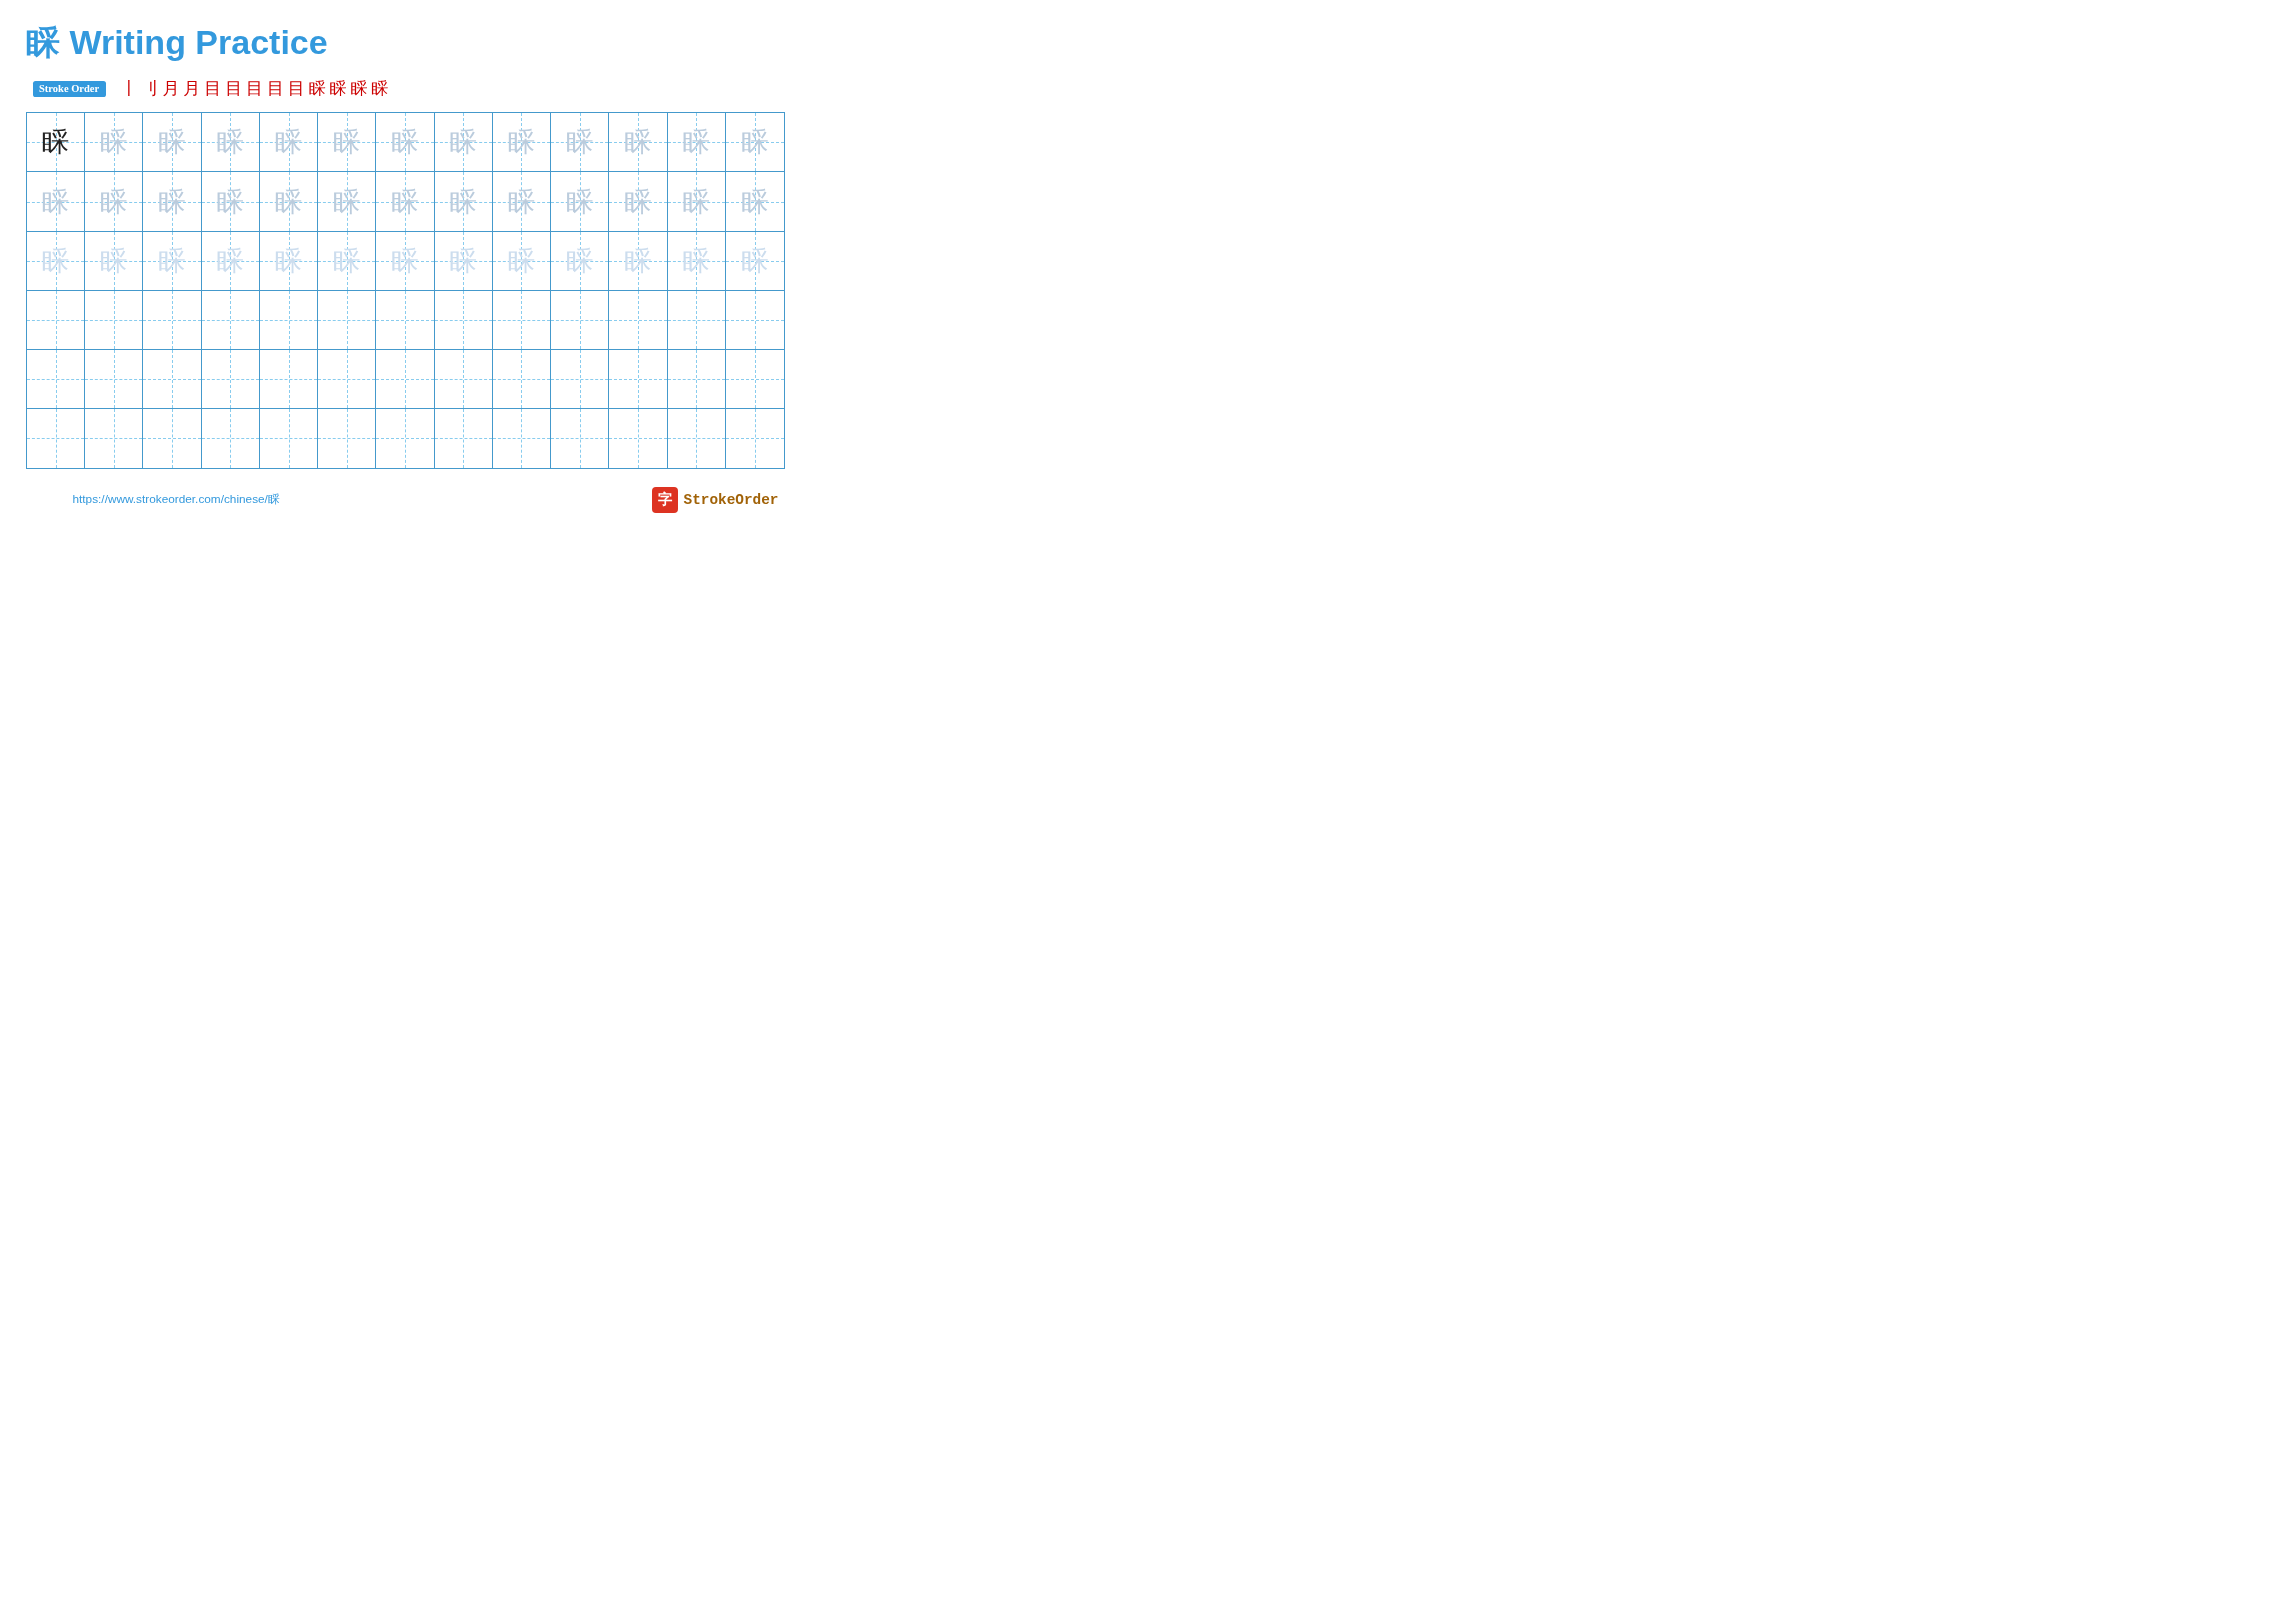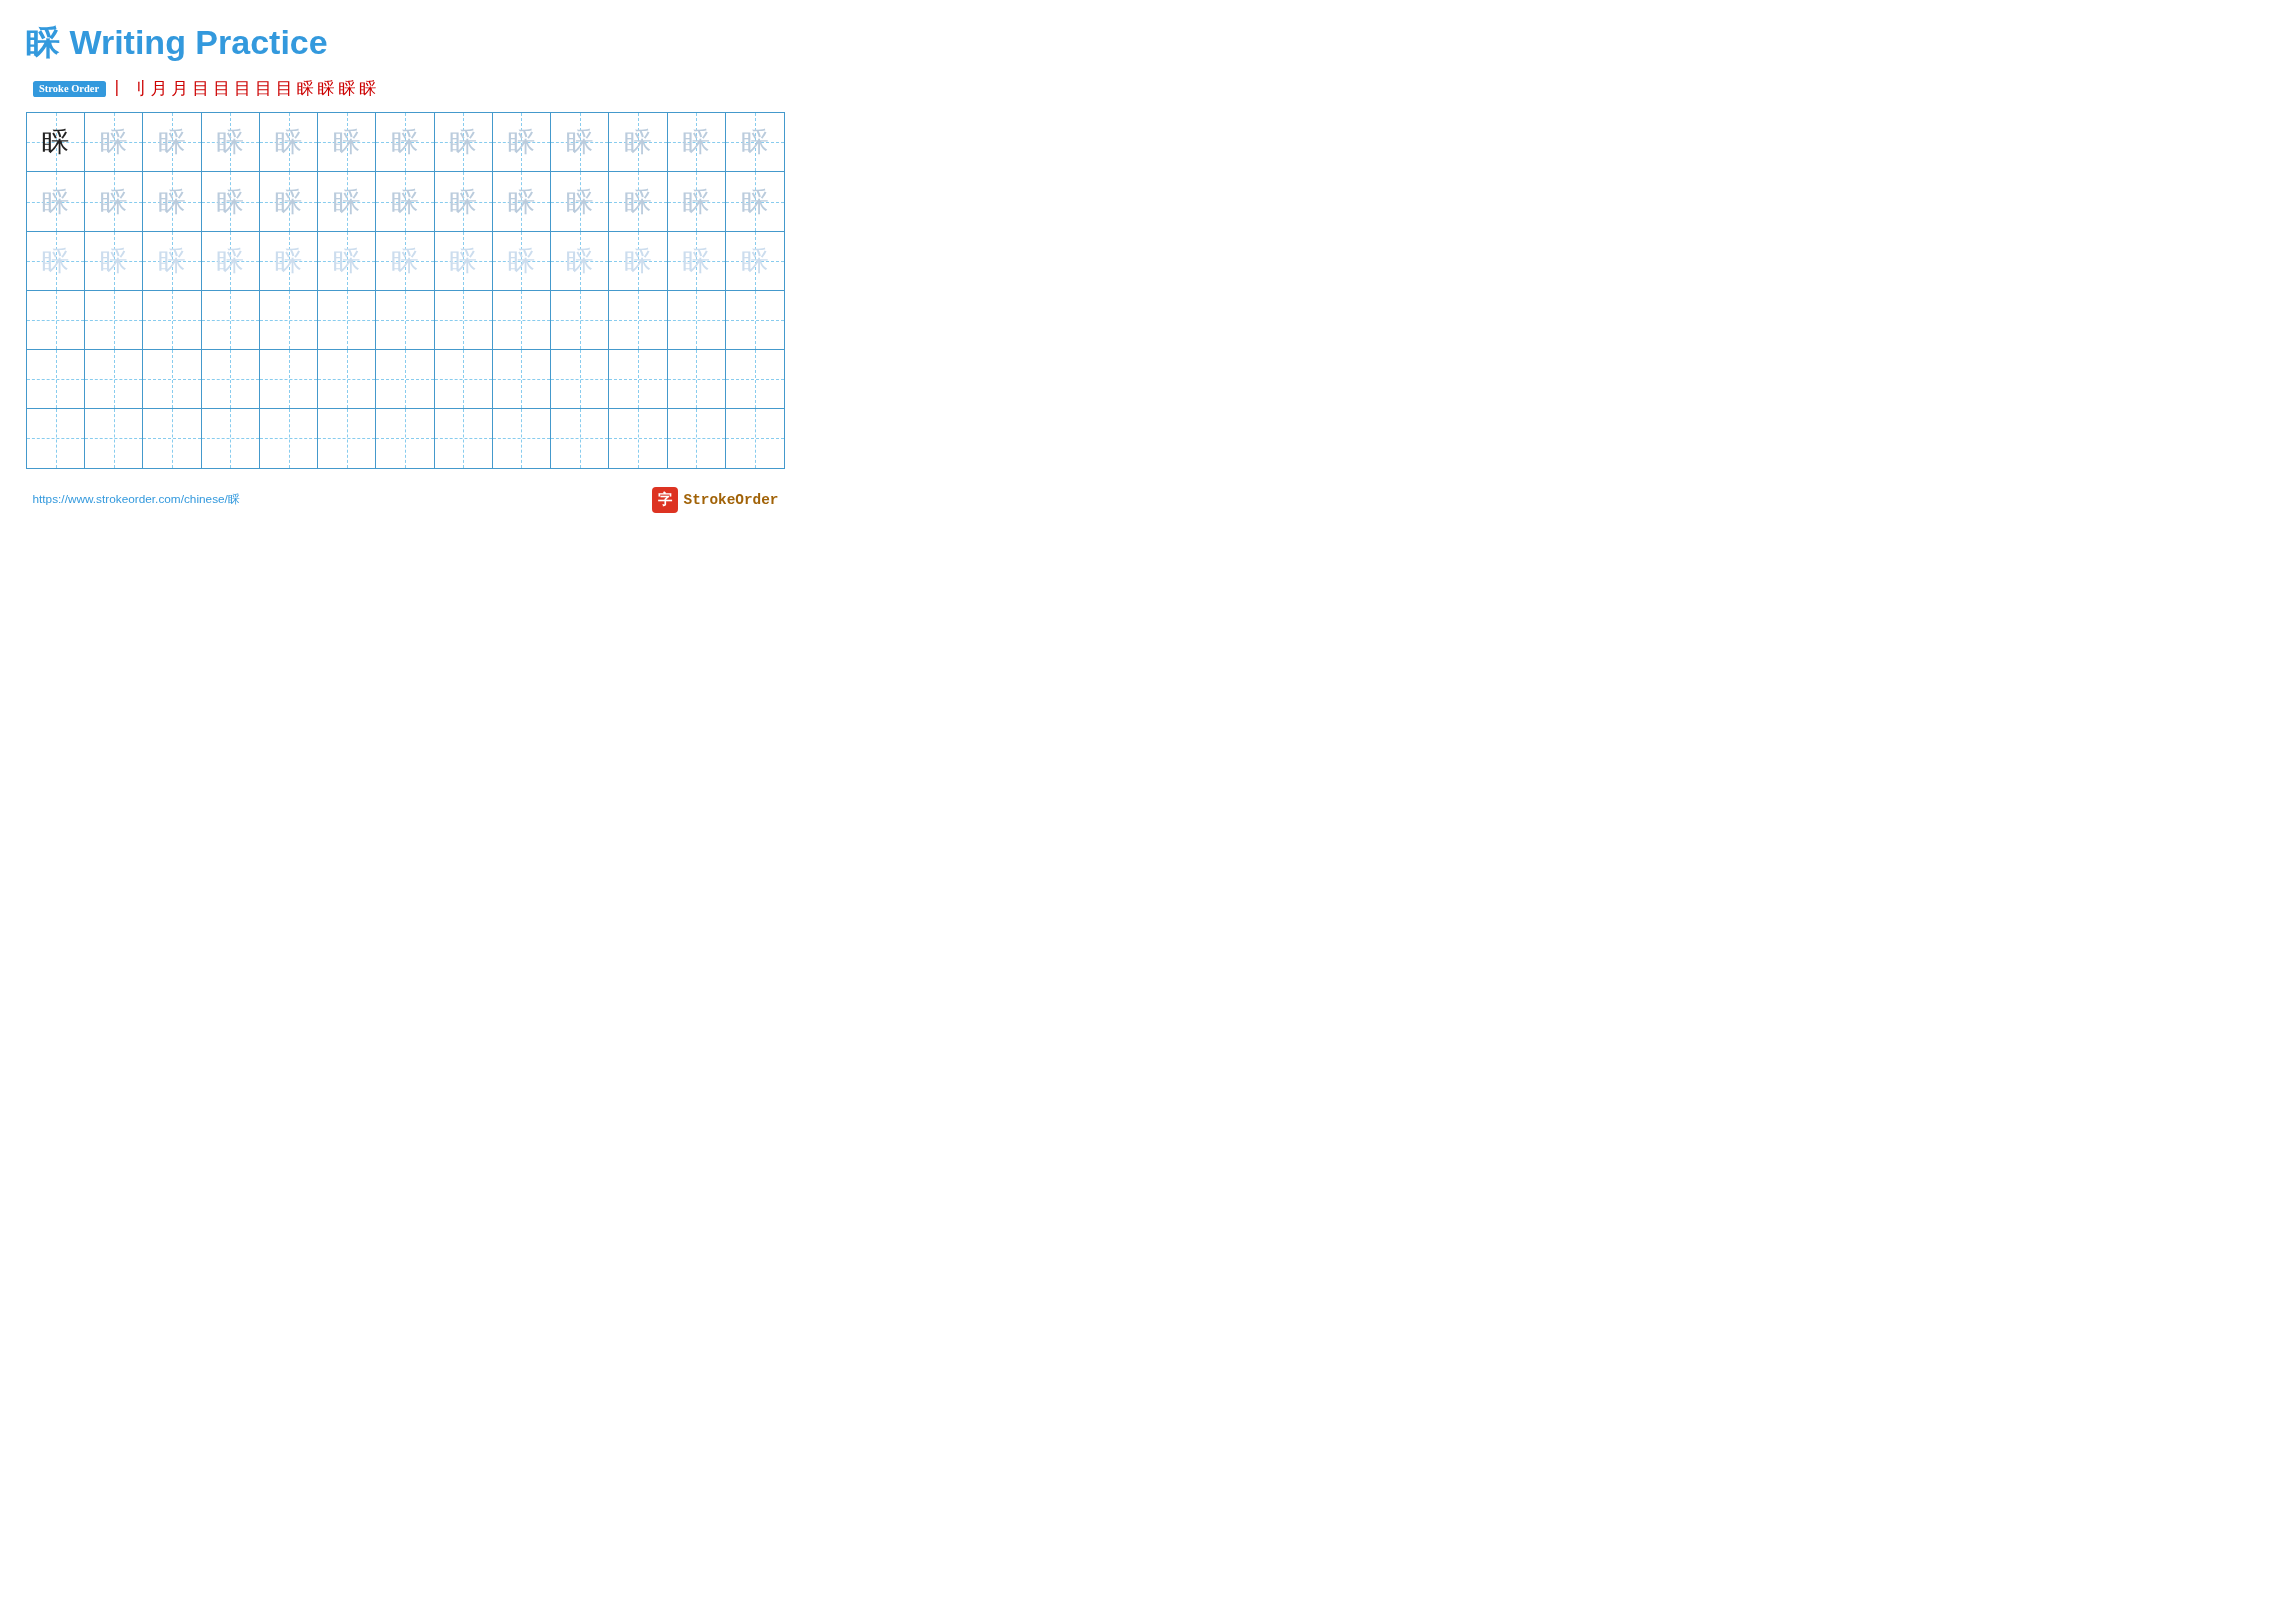--- a/index.html
+++ b/index.html
@@ -19,21 +19,21 @@
       font-weight: bold;
       color: #3399dd;
       margin-bottom: 11.8px;
       font-family: 'Arial', sans-serif;
     }
 
     
     .stroke-order-row {
       display: flex;
       align-items: center;
-      gap: 3px;
+      gap: 15px;
       margin-bottom: 11.8px;
       padding-left: 6.5px;
     }
     .stroke-order-badge {
       background: #3399dd;
       color: white;
       font-size: 10.5px;
       font-weight: bold;
       padding: 2.6px 6.5px;
       border-radius: 2.6px;
@@ -119,20 +119,21 @@
       position: relative;
     }
 
     
     .footer {
       display: flex;
       justify-content: space-between;
       align-items: center;
       margin-top: 18.3px;
       padding: 0 6.5px;
+      margin-left: 40px;
     }
     .footer-url {
       color: #3399dd;
       font-size: 11.8px;
       font-family: Arial, sans-serif;
     }
     .footer-logo {
       display: flex;
       align-items: center;
       gap: 5.2px;

